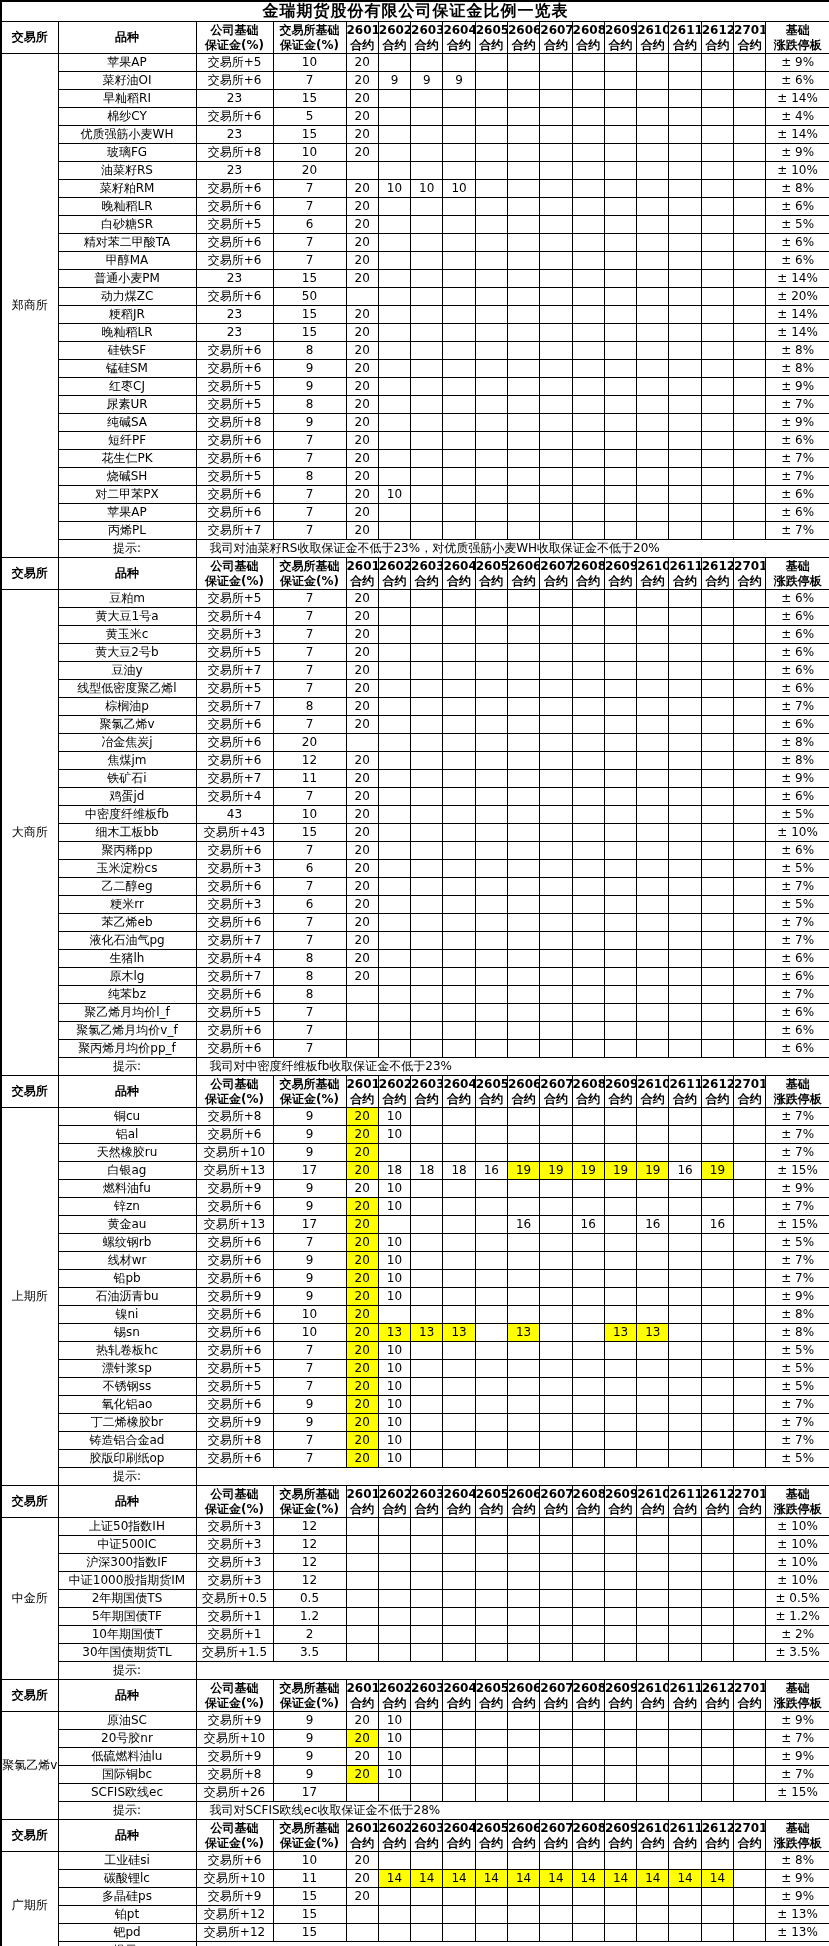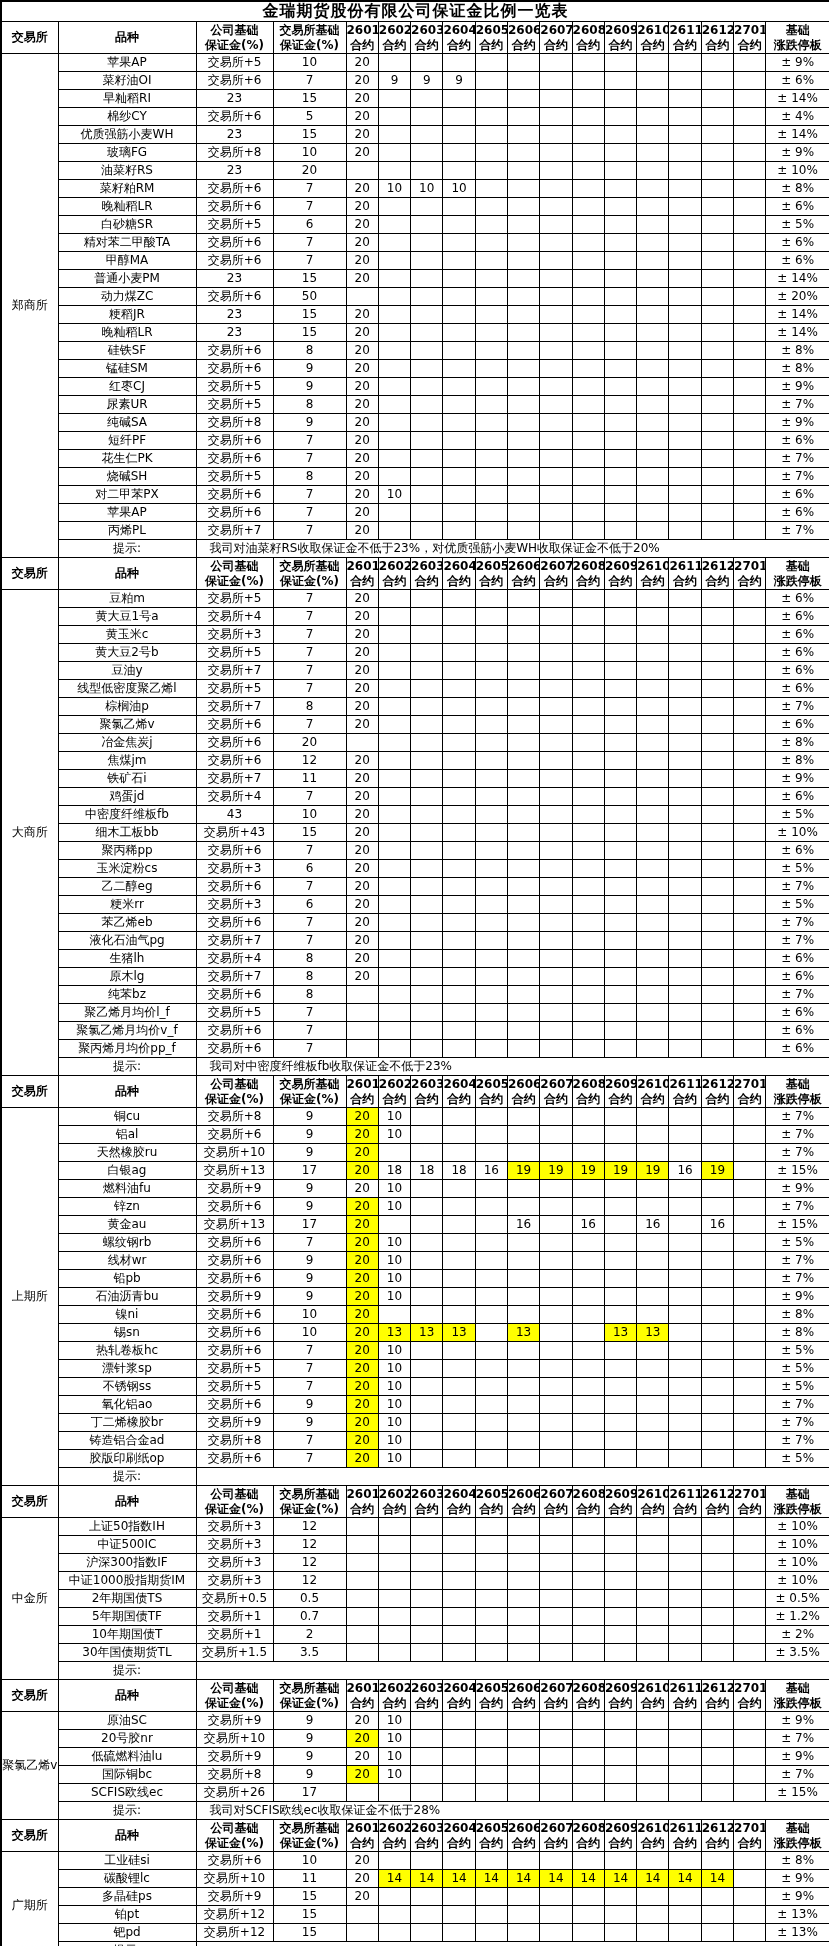--- a/index.html
+++ b/index.html
@@ -1706,21 +1706,21 @@
           <td></td>
           <td></td>
           <td></td>
           <td></td>
           <td></td>
           <td>± 0.5%</td>
         </tr>
         <tr>
           <td>5年期国债TF</td>
           <td>交易所+1</td>
-          <td>0.7</td>
+          <td>1.2</td>
           <td></td>
           <td></td>
           <td></td>
           <td></td>
           <td></td>
           <td></td>
           <td></td>
           <td></td>
           <td></td>
           <td></td>

